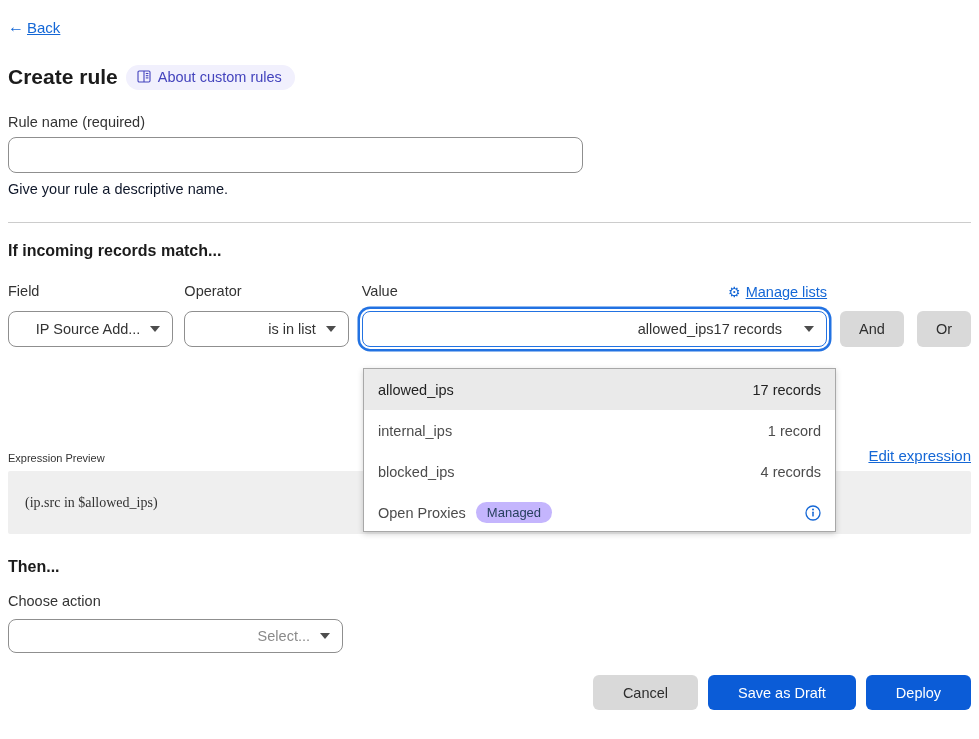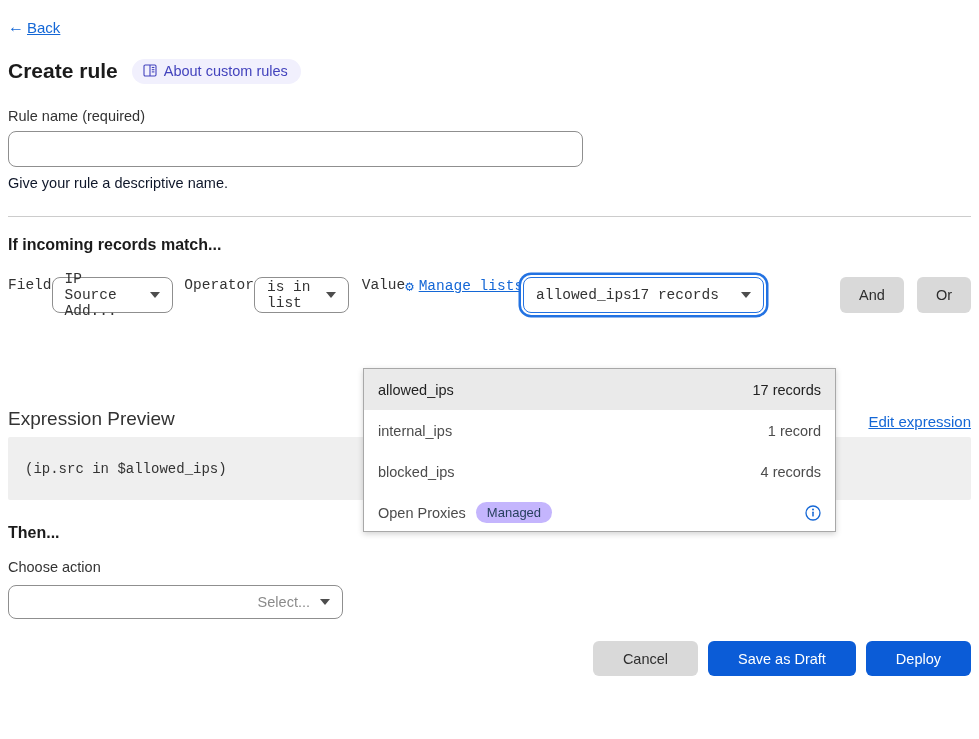--- a/index.html
+++ b/index.html
@@ -21,24 +21,24 @@
     align-items: center;
     gap: 3px;
     color: #1467d6;
     font-size: 15px;
     cursor: pointer;
   }
   .back-link .arrow { font-size: 16px; text-decoration: none; }
   .back-link .txt { text-decoration: underline; }
 
   .title-row {
-    margin-top: 20px;
-    display: flex;
-    align-items: center;
-    gap: 14px;
+    margin-top: 26px;
+    display: flex;
+    align-items: center;
+    gap: 8px;
     height: 30px;
   }
   .page-title {
     font-size: 21px;
     font-weight: 700;
     color: #1b1b1b;
   }
   .about-pill {
     display: inline-flex;
     align-items: center;
@@ -72,21 +72,21 @@
   .section-heading {
     margin-top: 19px;
     font-size: 16px;
     font-weight: 700;
     color: #1b1b1b;
     height: 20px;
   }
 
   
   .controls-row { margin-top: 21px; display: flex; align-items: flex-end; }
-  .ctl-col { display: flex; flex-direction: row; font-family: Liberation Mono, monospace; }
+  .ctl-col { display: flex; flex-direction: column; }
   .ctl-label { font-size: 14.5px; color: #333; height: 18px; margin-bottom: 10px; }
   .ctl-label-row {
     display: flex; justify-content: space-between; align-items: center;
     height: 18px; margin-bottom: 10px;
   }
   .col-field    { width: 167px; margin-right: 11px; }
   .col-operator { width: 166px; margin-right: 13px; }
   .col-value    { width: 470px; margin-right: 13px; }
 
   .select-box {
@@ -163,34 +163,34 @@
   }
 
   
   .expression-row {
     margin-top: 99px;
     display: flex;
     justify-content: space-between;
     align-items: flex-end;
     height: 18px;
   }
-  .expression-label { font-size: 19px; color: #333; }
+  .expression-label { font-size: 11px; color: #333; }
   .edit-expression { color: #1467d6; font-size: 15px; text-decoration: underline; cursor: pointer; }
 
   .expression-block {
     margin-top: 7px;
     height: 63px;
     background: #efefef;
     border-radius: 2px;
     display: flex;
     align-items: center;
     padding: 0 17px;
   }
   .expression-code {
-    font-family: Liberation Mono, monospace;
+    font-family: Liberation Serif, serif;
     font-size: 14px;
     color: #333;
   }
 
   
   .then-heading { margin-top: 24px; }
   .choose-label { margin-top: 15px; font-size: 14.5px; color: #333; height: 18px; }
   .action-select {
     margin-top: 8px;
     width: 335px;

